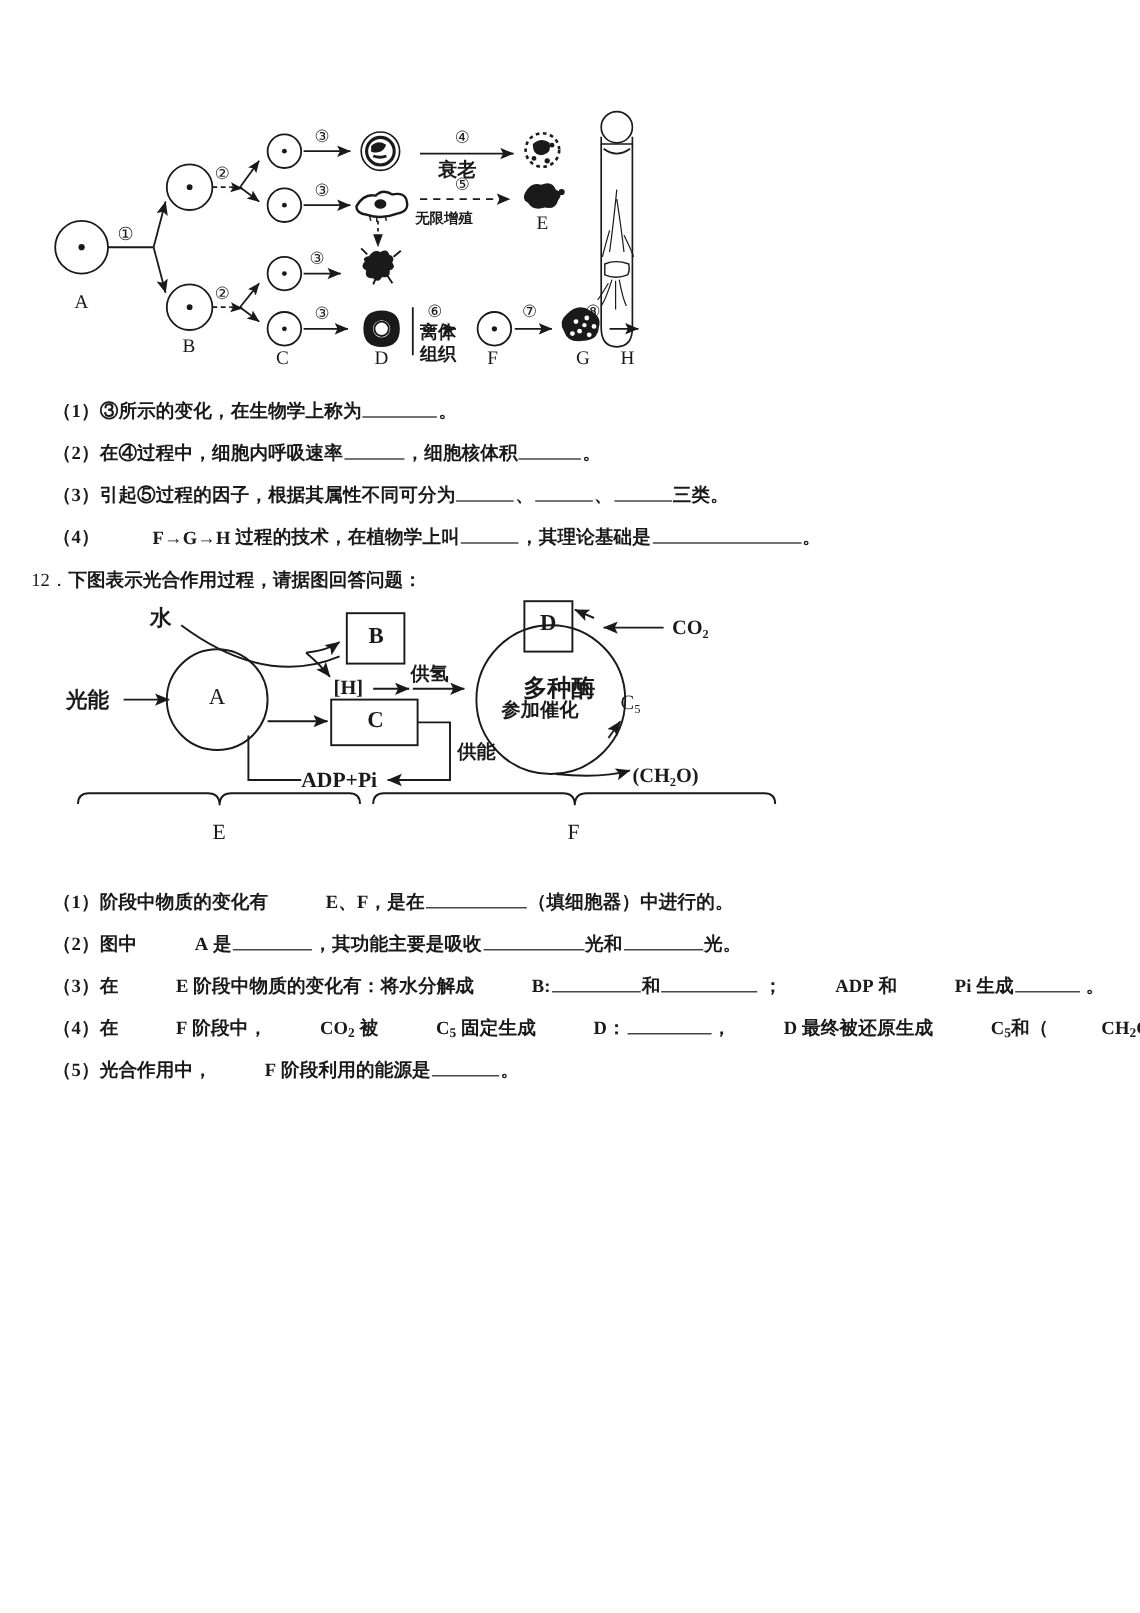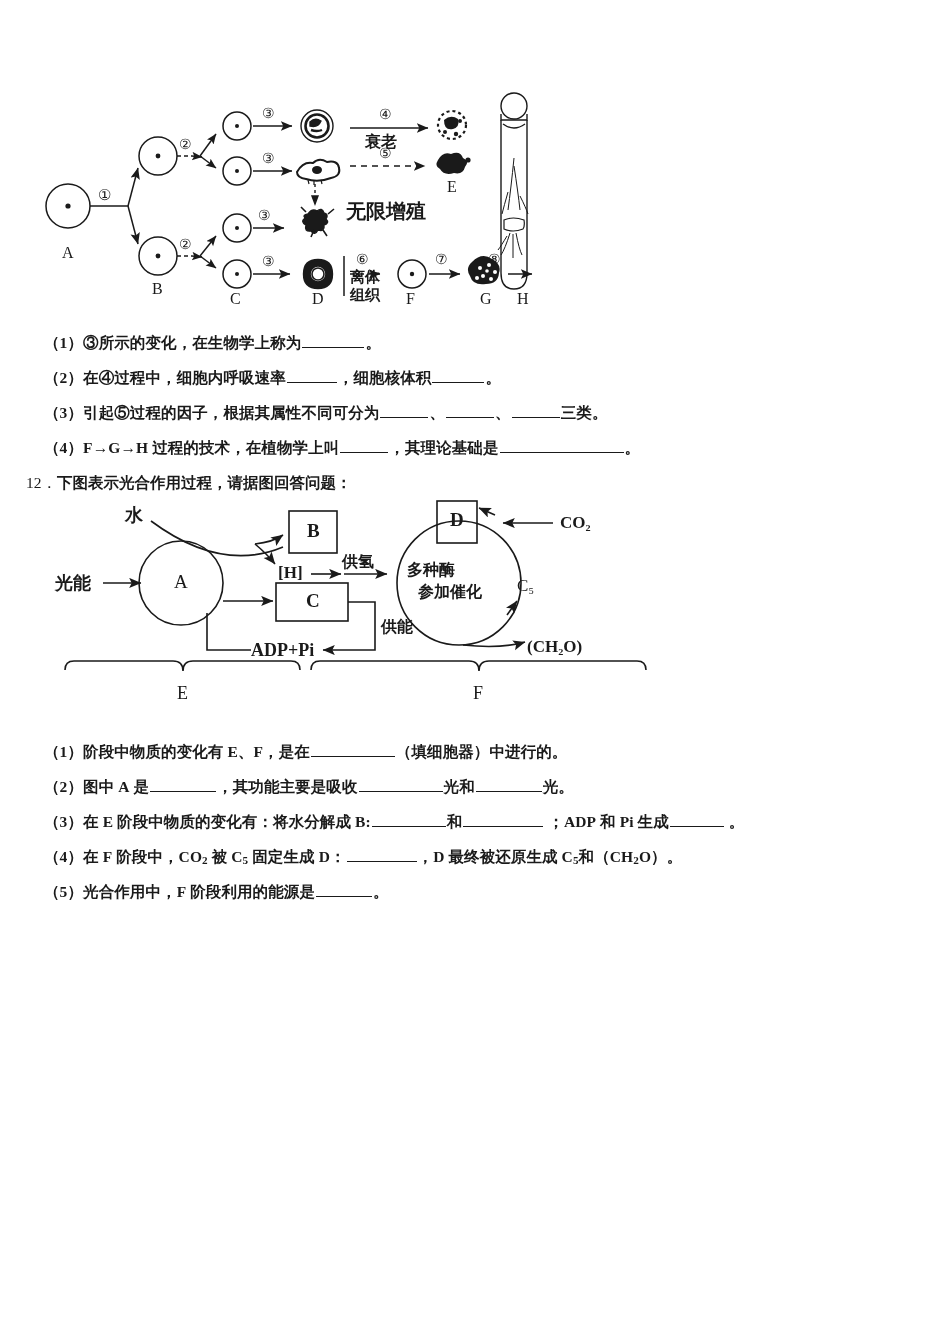--- a/index.html
+++ b/index.html
@@ -23,21 +23,21 @@
 
   
   .q-line {
     position: absolute;
     font-size: 15.5px;
     line-height: 1.2;
     white-space: nowrap;
     letter-spacing: 0.1px;
     font-weight: 600;
   }
-  .q-line .bold { font-weight: 700; }
+  .q-line .bold { font-weight: 700; margin-left: 44px; }
   .blank {
     display: inline-block;
     border-bottom: 1.3px solid #1a1a1a;
     vertical-align: baseline;
     height: 1em;
     margin: 0 1px;
   }
   .stem {
     position: absolute;
     font-size: 15.5px;
@@ -226,21 +226,21 @@
       <span style="position:absolute;left:222px;top:62px;font-size:14px;">③</span>
       <span style="position:absolute;left:218px;top:119px;font-size:14px;">③</span>
       <span style="position:absolute;left:222px;top:165px;font-size:14px;">③</span>
       <span style="position:absolute;left:339px;top:18px;font-size:14px;">④</span>
       <span style="position:absolute;left:339px;top:57px;font-size:14px;">⑤</span>
       <span style="position:absolute;left:316px;top:163px;font-size:14px;">⑥</span>
       <span style="position:absolute;left:395px;top:163px;font-size:14px;">⑦</span>
       <span style="position:absolute;left:448px;top:163px;font-size:14px;">⑧</span>
 
       <span class="cjk" style="position:absolute;left:325px;top:44px;font-size:16px;font-weight:700;">衰老</span>
-      <span class="cjk" style="position:absolute;left:306px;top:86px;font-size:20px;font-weight:700;margin-top:24px;">无限增殖</span>
+      <span class="cjk" style="position:absolute;left:306px;top:86px;font-size:12px;font-weight:700;">无限增殖</span>
       <span class="cjk" style="position:absolute;left:310px;top:180px;font-size:15px;font-weight:700;">离体</span>
       <span class="cjk" style="position:absolute;left:310px;top:198px;font-size:15px;font-weight:700;">组织</span>
     </div>
   </div>
 
   <div class="q-line" style="left:44px; top:331px;">
     <span>（1）</span><span>③所示的变化，在生物学上称为</span><span class="blank" style="width:62px;"></span><span>。</span>
   </div>
 
   <div class="q-line" style="left:44px; top:366px;">
@@ -312,21 +312,21 @@
       <span class="cjk" style="position:absolute;left:0px;top:74px;font-size:18px;font-weight:700;">光能</span>
       <span class="cjk" style="position:absolute;left:70px;top:6px;font-size:18px;font-weight:700;">水</span>
       <span style="position:absolute;left:119px;top:74px;font-size:19px;">A</span>
       <span style="position:absolute;left:252px;top:23px;font-size:19px;font-weight:700;">B</span>
       <span style="position:absolute;left:251px;top:93px;font-size:19px;font-weight:700;">C</span>
       <span style="position:absolute;left:395px;top:12px;font-size:19px;font-weight:700;">D</span>
       <span style="position:absolute;left:223px;top:66px;font-size:17px;font-weight:700;">[H]</span>
       <span class="cjk" style="position:absolute;left:287px;top:55px;font-size:16px;font-weight:700;">供氢</span>
       <span class="cjk" style="position:absolute;left:300px;top:120px;font-size:16px;font-weight:700;margin-left:26px;">供能</span>
       <span style="position:absolute;left:196px;top:143px;font-size:18px;font-weight:700;">ADP+Pi</span>
-      <span class="cjk" style="position:absolute;left:352px;top:63px;font-size:16px;font-weight:700;">多种酶</span>
+      <span class="cjk" style="position:absolute;left:381px;top:63px;font-size:20px;font-weight:700;">多种酶</span>
       <span class="cjk" style="position:absolute;left:363px;top:85px;font-size:16px;font-weight:700;">参加催化</span>
       <span style="position:absolute;left:462px;top:79px;font-size:17px;font-weight:400;">C₅</span>
       <span style="position:absolute;left:505px;top:16px;font-size:17px;font-weight:700;">CO₂</span>
       <span style="position:absolute;left:472px;top:140px;font-size:17px;font-weight:700;">(CH₂O)</span>
       <span style="position:absolute;left:122px;top:186px;font-size:18px;">E</span>
       <span style="position:absolute;left:418px;top:186px;font-size:18px;">F</span>
     </div>
   </div>
 
   <div class="q-line" style="left:44px; top:740px;">

